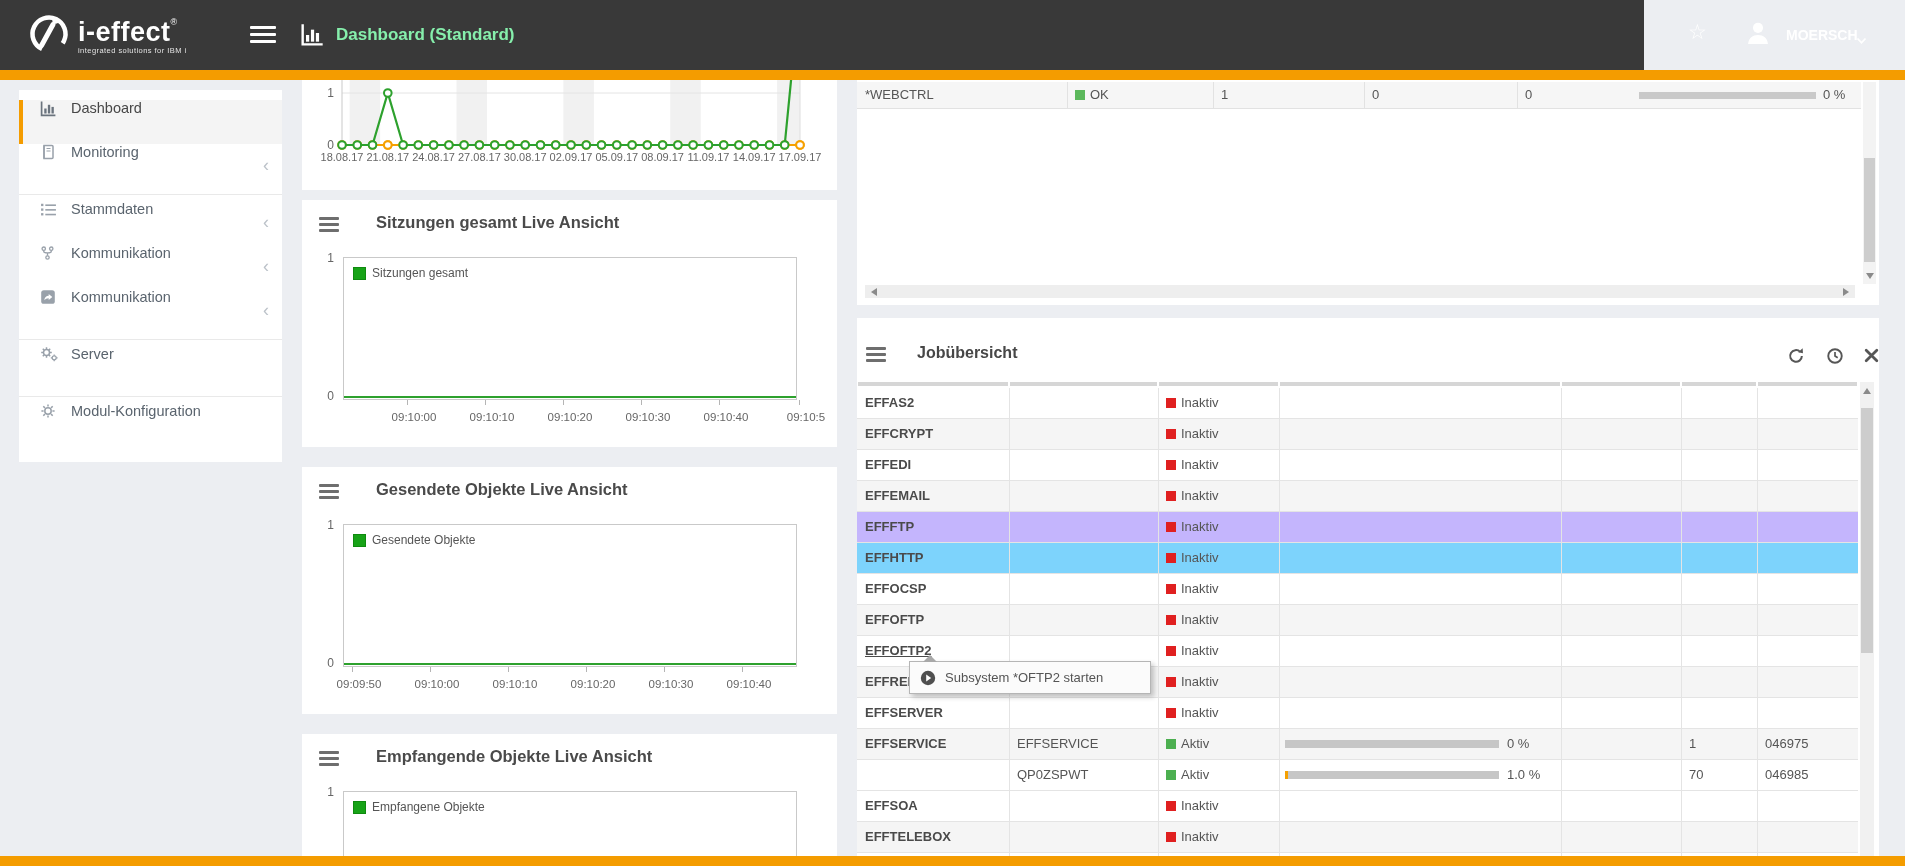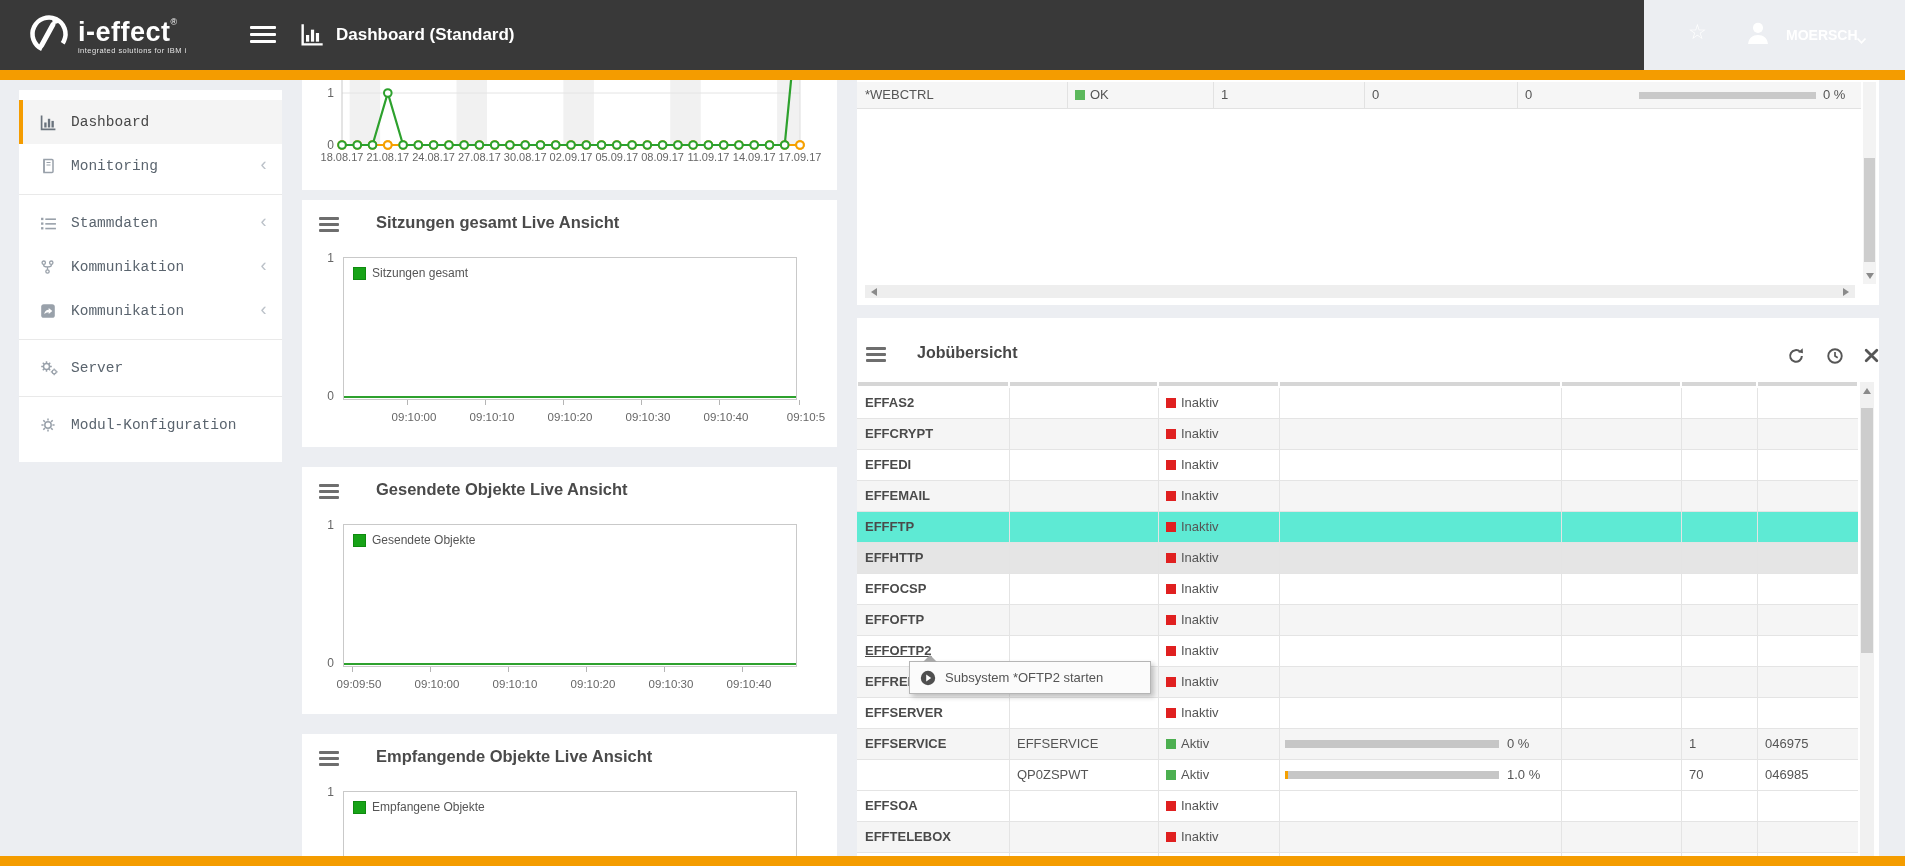--- a/index.html
+++ b/index.html
@@ -8,32 +8,32 @@
   
   .hdr{position:absolute;left:0;top:0;width:1644px;height:70px;background:#393939;z-index:40;}
   .logo-wrap{position:absolute;left:26px;top:11px;display:flex;align-items:center;}
   .brand-text{margin-left:6px;color:#fff;position:relative;}
   .brand-name{font-size:27px;font-weight:bold;letter-spacing:.5px;}
   .brand-reg{font-size:9px;vertical-align:top;}
   .brand-sub{font-size:7.5px;color:#e4e4e4;letter-spacing:.45px;margin-top:-2px;text-align:right;}
   .hdr-ham{position:absolute;left:250px;top:26px;width:26px;cursor:pointer;display:flex;flex-direction:column;gap:4px;}
   .hdr-ham i{height:3px;background:#fff;border-radius:1px;display:block;}
   .hdr-charticon{position:absolute;left:300px;top:23px;color:#fff;}
-  .hdr-title{position:absolute;left:336px;top:0;height:70px;line-height:70px;color:#ffffff;font-size:17px;font-weight:bold;}
+  .hdr-title{position:absolute;left:336px;top:0;height:70px;line-height:70px;color:#86efac;font-size:17px;font-weight:bold;}
   .hdr-star{position:absolute;left:1688px;top:20px;color:#fff;font-size:21px;cursor:pointer;}
   .hdr-avatar{position:absolute;left:1744px;top:19px;cursor:pointer;}
   .hdr-user{position:absolute;left:1786px;top:0;height:70px;line-height:70px;color:#fff;font-size:14px;font-weight:bold;cursor:pointer;}
   .hdr-caret{position:absolute;left:1856px;top:31px;}
   .accent{position:absolute;left:0;top:70px;width:1905px;height:10px;background:#f49c00;z-index:40;}
   .accent-bottom{position:absolute;left:0;top:856px;width:1905px;height:10px;background:#f49c00;z-index:45;}
   
   .card{position:absolute;background:#fff;}
   
   #sidebar{left:19px;top:90px;width:263px;height:372px;padding-top:10px;box-sizing:border-box;}
-  .sb-item{position:relative;height:44px;display:flex;align-items:center;padding-left:21px;color:#5a646e;font-size:14.5px;cursor:pointer;font-family:Liberation Mono, monospace;}
+  .sb-item{position:relative;height:44px;display:flex;align-items:flex-start;padding-left:21px;color:#5a646e;font-size:14.5px;cursor:pointer;}
   .sb-item.active{background:#f4f4f4;border-left:4px solid #f49c00;padding-left:17px;color:#474747;}
   .sb-icon{width:20px;color:#99a1aa;display:flex;align-items:center;}
   .sb-item.active .sb-icon{color:#6a737d;}
   .sb-label{margin-left:11px;}
   .sb-chev{position:absolute;right:13px;top:11px;color:#bcc2c9;font-size:18px;line-height:20px;}
   .sb-divider{height:1px;background:#e9e9e9;margin:6px 0;}
   
   #panel-top{left:302px;top:80px;width:535px;height:110px;overflow:hidden;}
   #live0{left:302px;top:200px;width:535px;height:247px;overflow:hidden;}
   #live1{left:302px;top:467px;width:535px;height:247px;overflow:hidden;}
@@ -478,31 +478,31 @@
       <div class="job-row" style="background: rgb(245, 245, 245);">
         <div class="jsep" style="left: 152px;"></div>
         <div class="jsep" style="left: 301px;"></div>
         <div class="jsep" style="left: 422px;"></div>
         <div class="jsep" style="left: 704px;"></div>
         <div class="jsep" style="left: 824px;"></div>
         <div class="jsep" style="left: 900px;"></div>
         <div class="jc sub">EFFEMAIL</div>
         <div class="jc status"><span class="st-sq" style="background:#e02020"></span>Inaktiv</div>
       </div>
-      <div class="job-row" style="background: #5eead4;">
+      <div class="job-row" style="background: #c4b5fd;">
         <div class="jsep" style="left: 152px;"></div>
         <div class="jsep" style="left: 301px;"></div>
         <div class="jsep" style="left: 422px;"></div>
         <div class="jsep" style="left: 704px;"></div>
         <div class="jsep" style="left: 824px;"></div>
         <div class="jsep" style="left: 900px;"></div>
         <div class="jc sub">EFFFTP</div>
         <div class="jc status"><span class="st-sq" style="background:#e02020"></span>Inaktiv</div>
       </div>
-      <div class="job-row" style="background: #e5e5e5; text-decoration: underline;">
+      <div class="job-row" style="background: #7dd3fc; text-decoration: underline;">
         <div class="jsep" style="left: 152px;"></div>
         <div class="jsep" style="left: 301px;"></div>
         <div class="jsep" style="left: 422px;"></div>
         <div class="jsep" style="left: 704px;"></div>
         <div class="jsep" style="left: 824px;"></div>
         <div class="jsep" style="left: 900px;"></div>
         <div class="jc sub">EFFHTTP</div>
         <div class="jc status"><span class="st-sq" style="background:#e02020"></span>Inaktiv</div>
       </div>
       <div class="job-row" style="background: rgb(255, 255, 255);">

